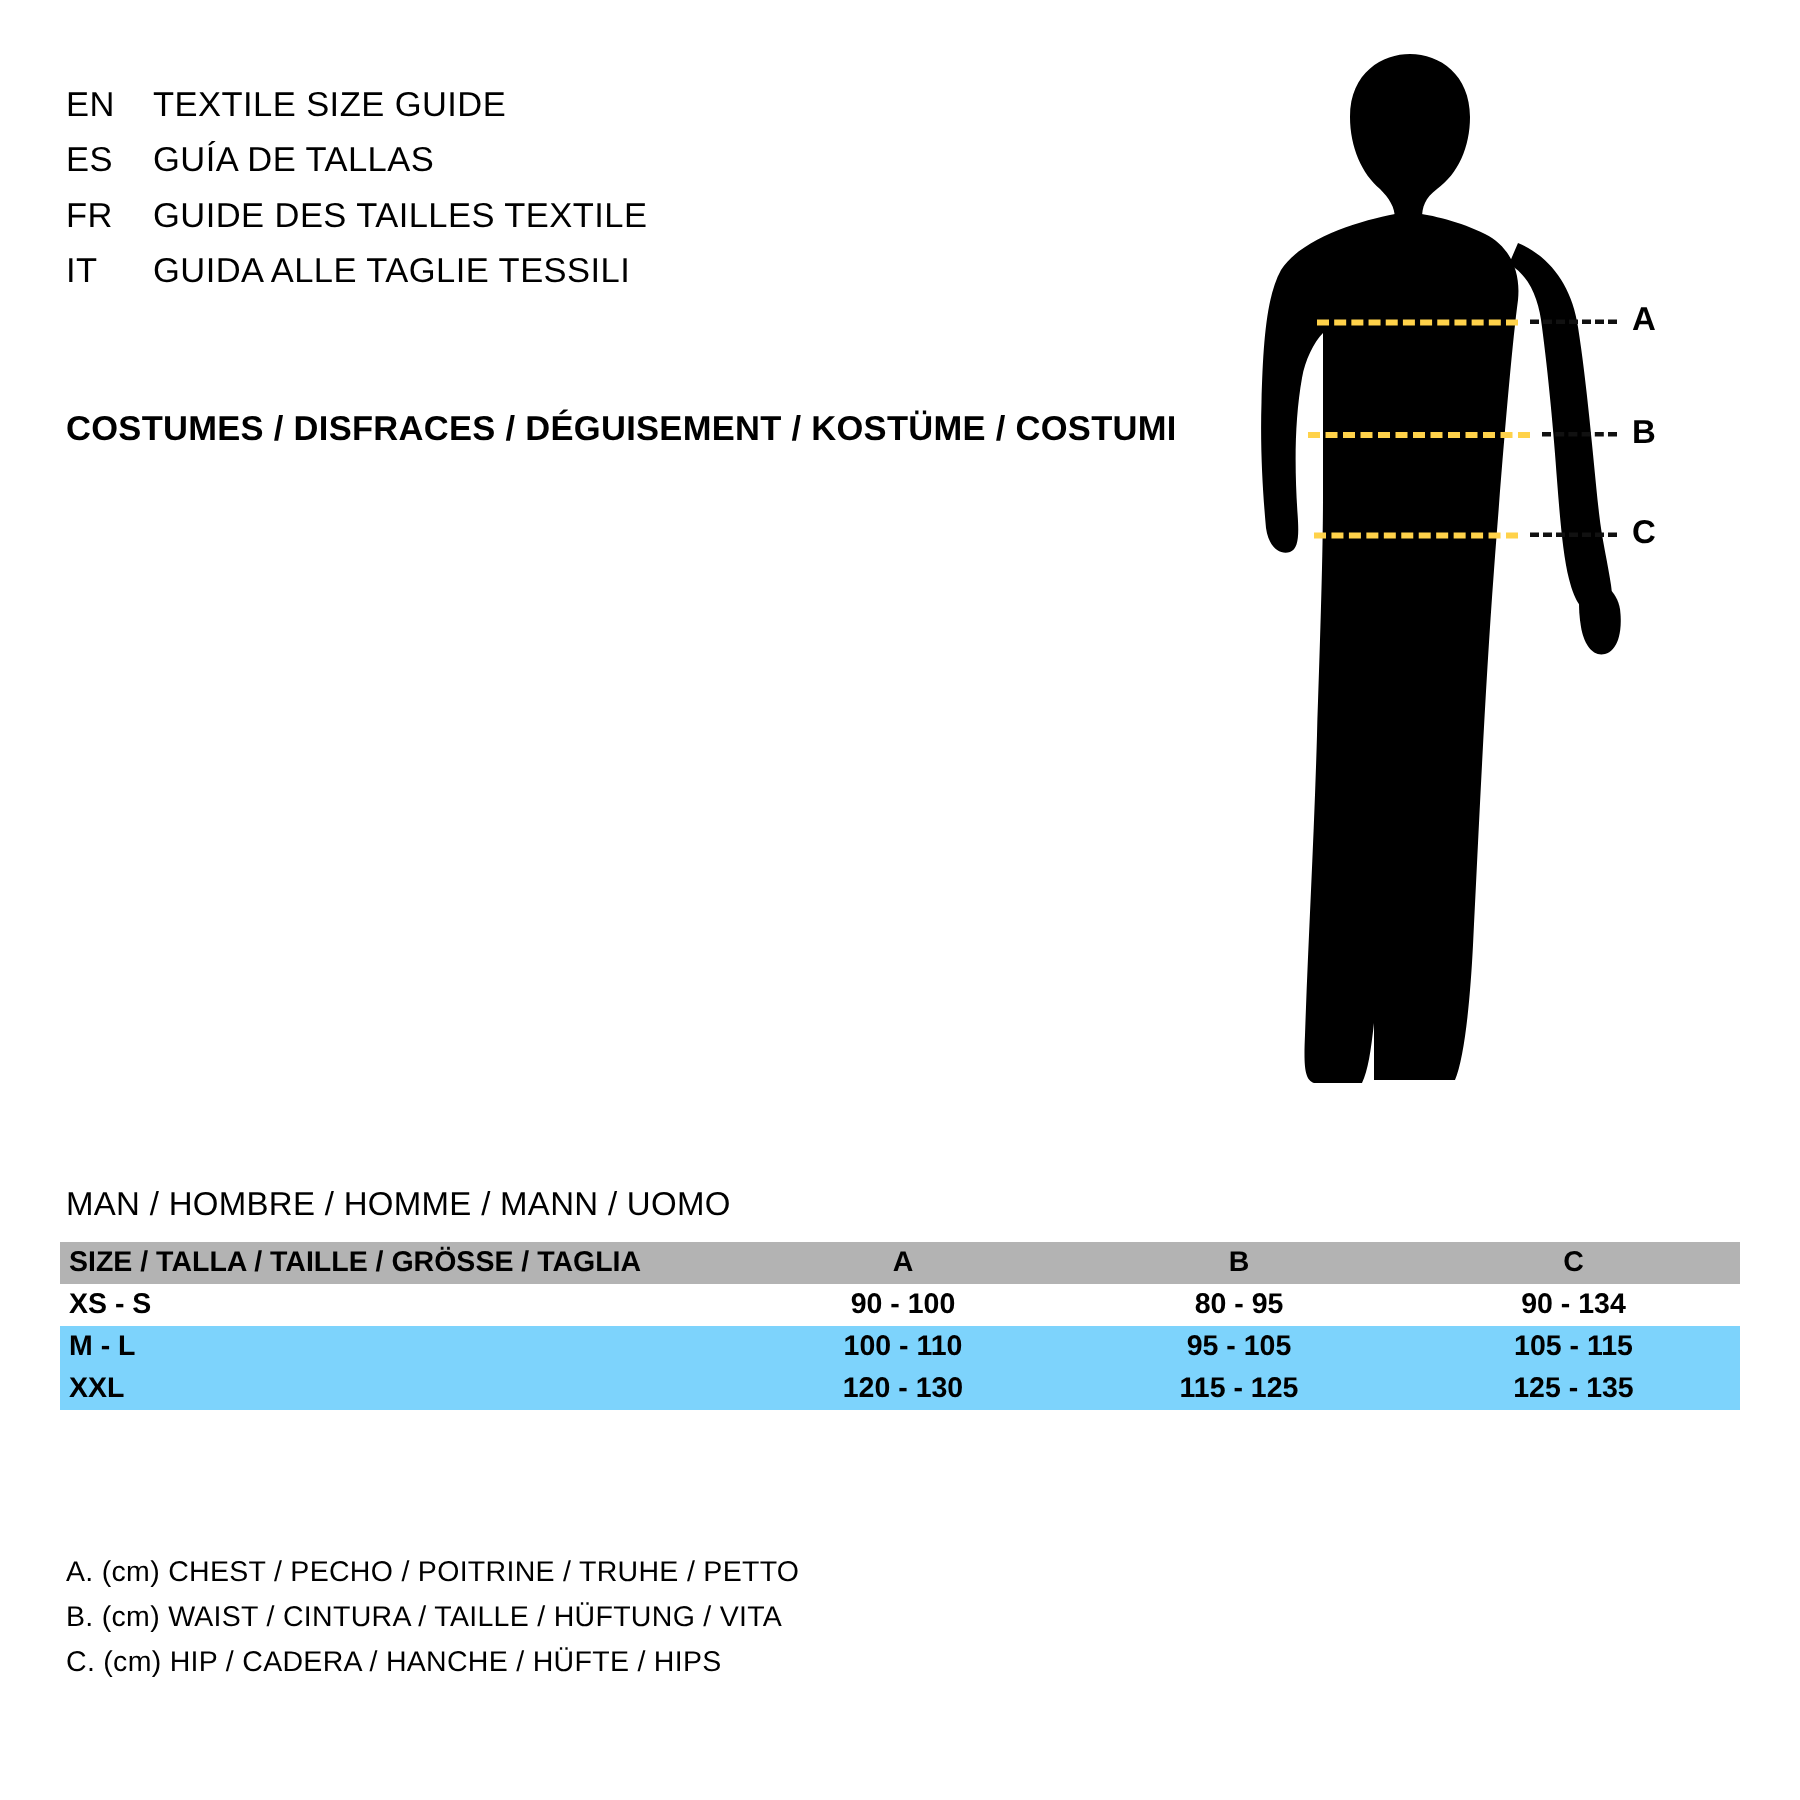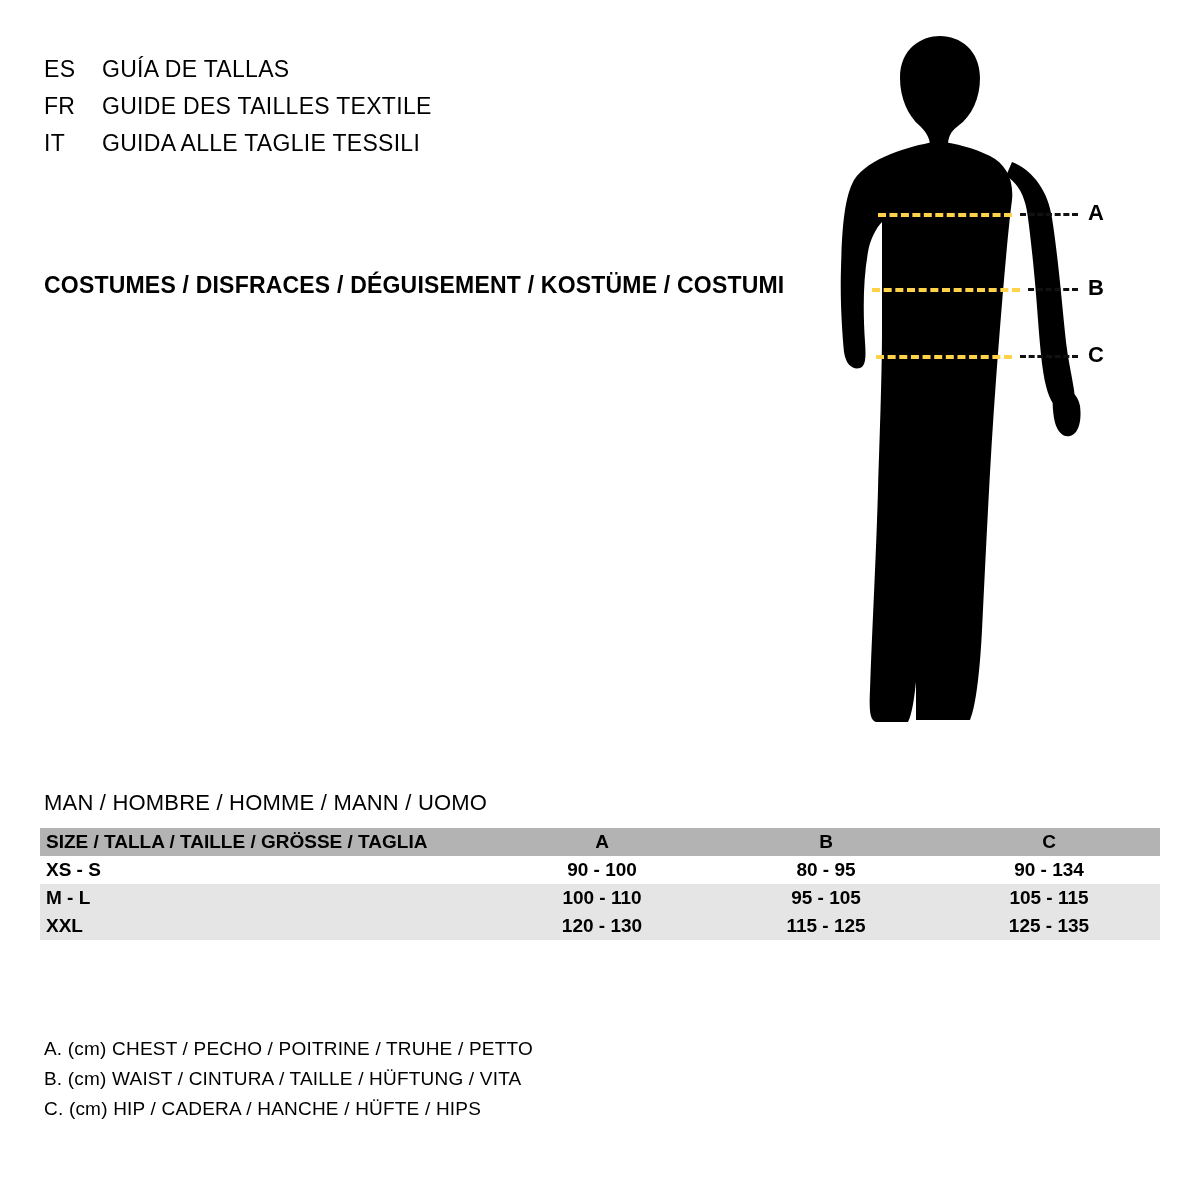--- a/index.html
+++ b/index.html
@@ -111,21 +111,21 @@
   table.size-table thead th.hd-size {
     text-align: left;
     padding-left: 6px;
     font-size: 19px;
   }
   table.size-table thead th.hd-col {
     text-align: center;
     font-size: 19px;
   }
   table.size-table tbody tr.odd { background: #ffffff; }
-  table.size-table tbody tr.even { background: #e5e5e5; }
+  table.size-table tbody tr.even { background: #7dd3fc; }
   table.size-table tbody td.c-size {
     text-align: left;
     padding-left: 6px;
   }
   table.size-table tbody td.c-val {
     text-align: center;
   }
   .col-size { width: 450px; }
   .col-a { width: 224px; }
   .col-b { width: 224px; }
@@ -140,20 +140,24 @@
   .legend-row {
     font-size: 19px;
     height: 30px;
     letter-spacing: 0.2px;
   }
 </style>
 </head>
 <body>
 
 <div class="lang-block">
+  <div class="lang-row">
+    <span class="lang-code">EN</span>
+    <span class="lang-text">TEXTILE SIZE GUIDE</span>
+  </div>
   <div class="lang-row">
     <span class="lang-code">ES</span>
     <span class="lang-text">GUÍA DE TALLAS</span>
   </div>
   <div class="lang-row">
     <span class="lang-code">FR</span>
     <span class="lang-text">GUIDE DES TAILLES TEXTILE</span>
   </div>
   <div class="lang-row">
     <span class="lang-code">IT</span>

